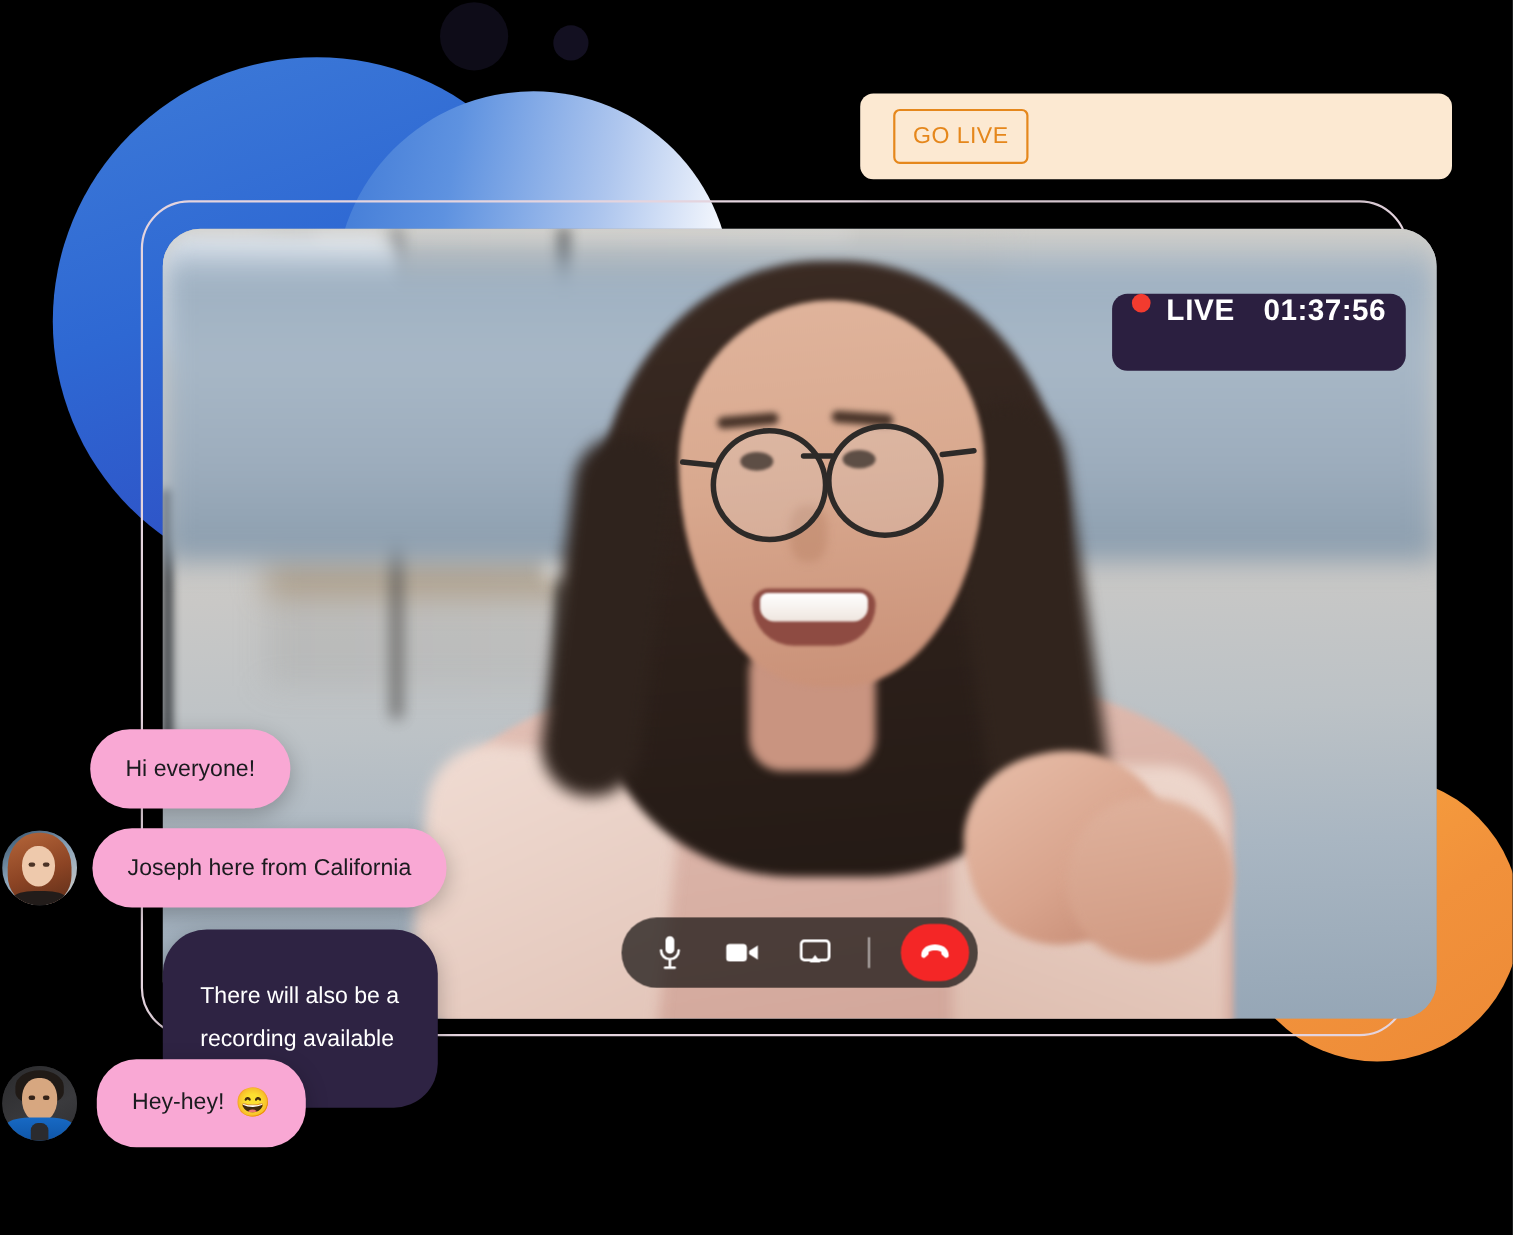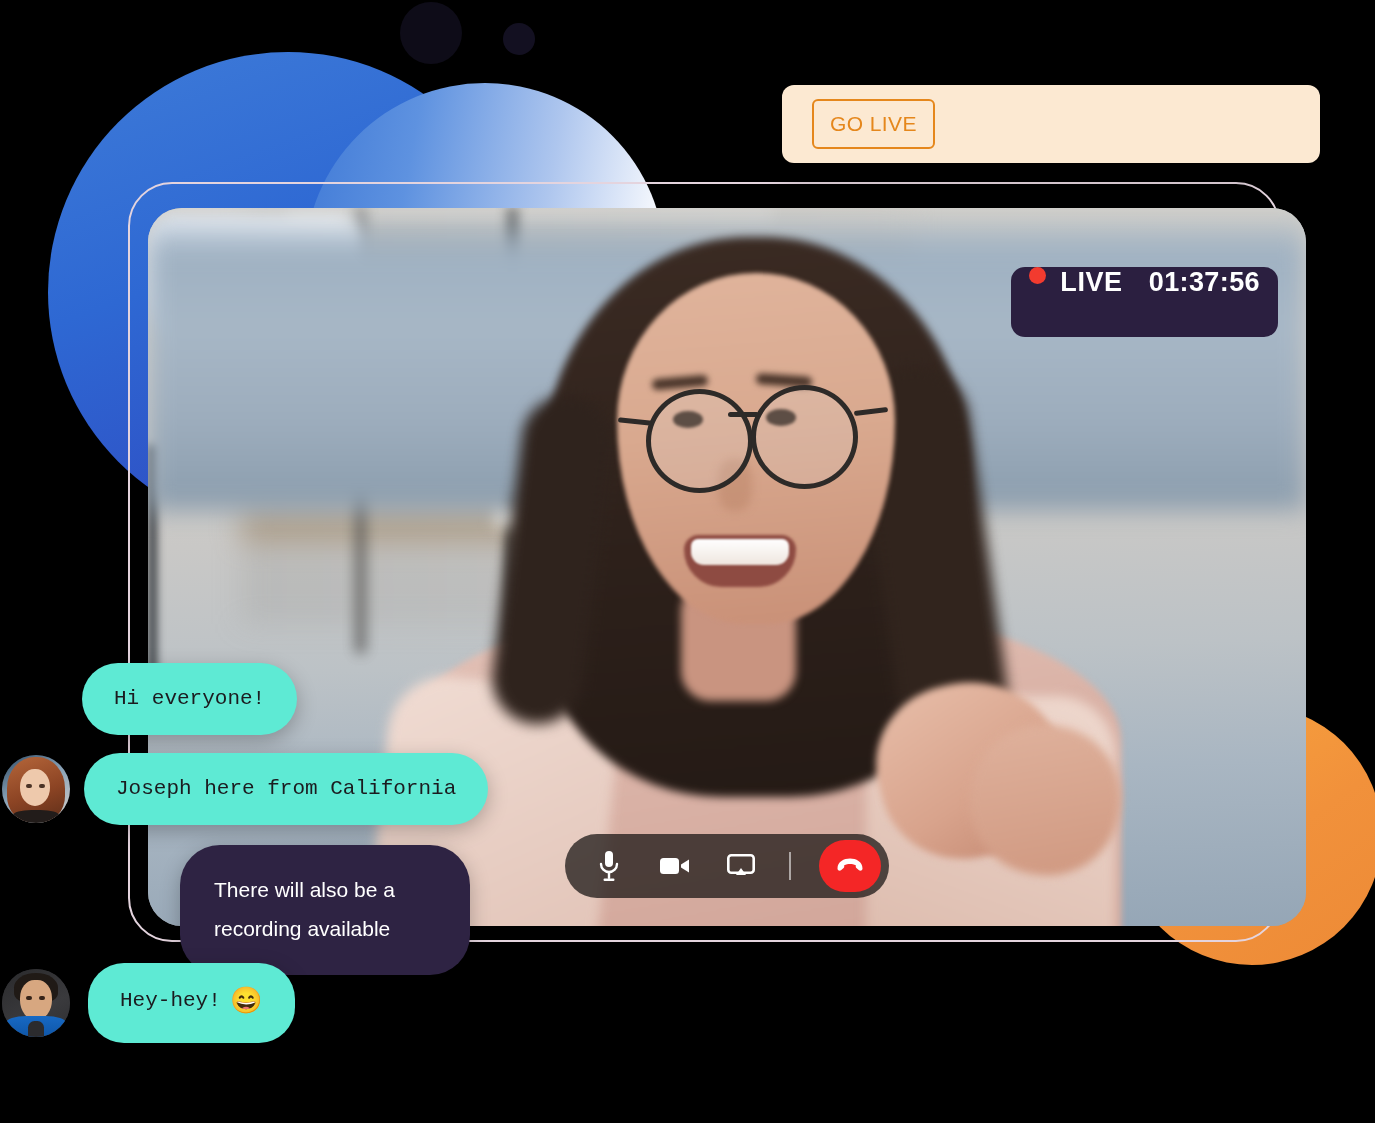--- a/index.html
+++ b/index.html
@@ -328,32 +328,31 @@
     background: #2a2a2e;
   }
   .bubble {
     border-radius: 36px;
     padding: 21px 32px;
     font-size: 21px;
     line-height: 1.45;
     box-shadow: 0 6px 20px rgba(0,0,0,.25);
     white-space: nowrap;
   }
-  .bubble-light { background: #5eead4; color: #1B1B1F; font-family: Liberation Mono, monospace; }
+  .bubble-light { background: #f9a8d4; color: #1B1B1F; }
   .bubble-dark  { background: #2E2343; color: #FFFFFF; }
 
   #chat-row-1 { left: 82px; top: 663px; }
   #chat-row-2 { left: 2px;  top: 753px; justify-content: center; }
   #chat-row-3 { left: 148px; top: 845px; }
   #chat-row-4 { left: 2px;  top: 963px; gap: 18px; }
 
   #chat-row-3 .bubble {
-    white-space: normal; width: 290px; padding: 26px 34px; border-radius: 40px;
+    white-space: normal; width: 250px; padding: 42px 34px; border-radius: 40px;
     line-height: 1.85;
-    margin-left: 32px;
   }
   #chat-emoji { font-size: 26px; margin-left: 10px; vertical-align: -3px; }
 
   
   .av-bg { position: absolute; inset: 0; }
   #av1-bg { background: linear-gradient(150deg,#2d4b66 0%, #8aa3b8 45%, #d9d2cb 100%); }
   #av1-hair {
     position: absolute; left: 8%; top: 2%; width: 84%; height: 96%;
     background: linear-gradient(160deg,#b5663a 0%, #8c4424 55%, #5e2e19 100%);
     border-radius: 48% 48% 40% 40%;

